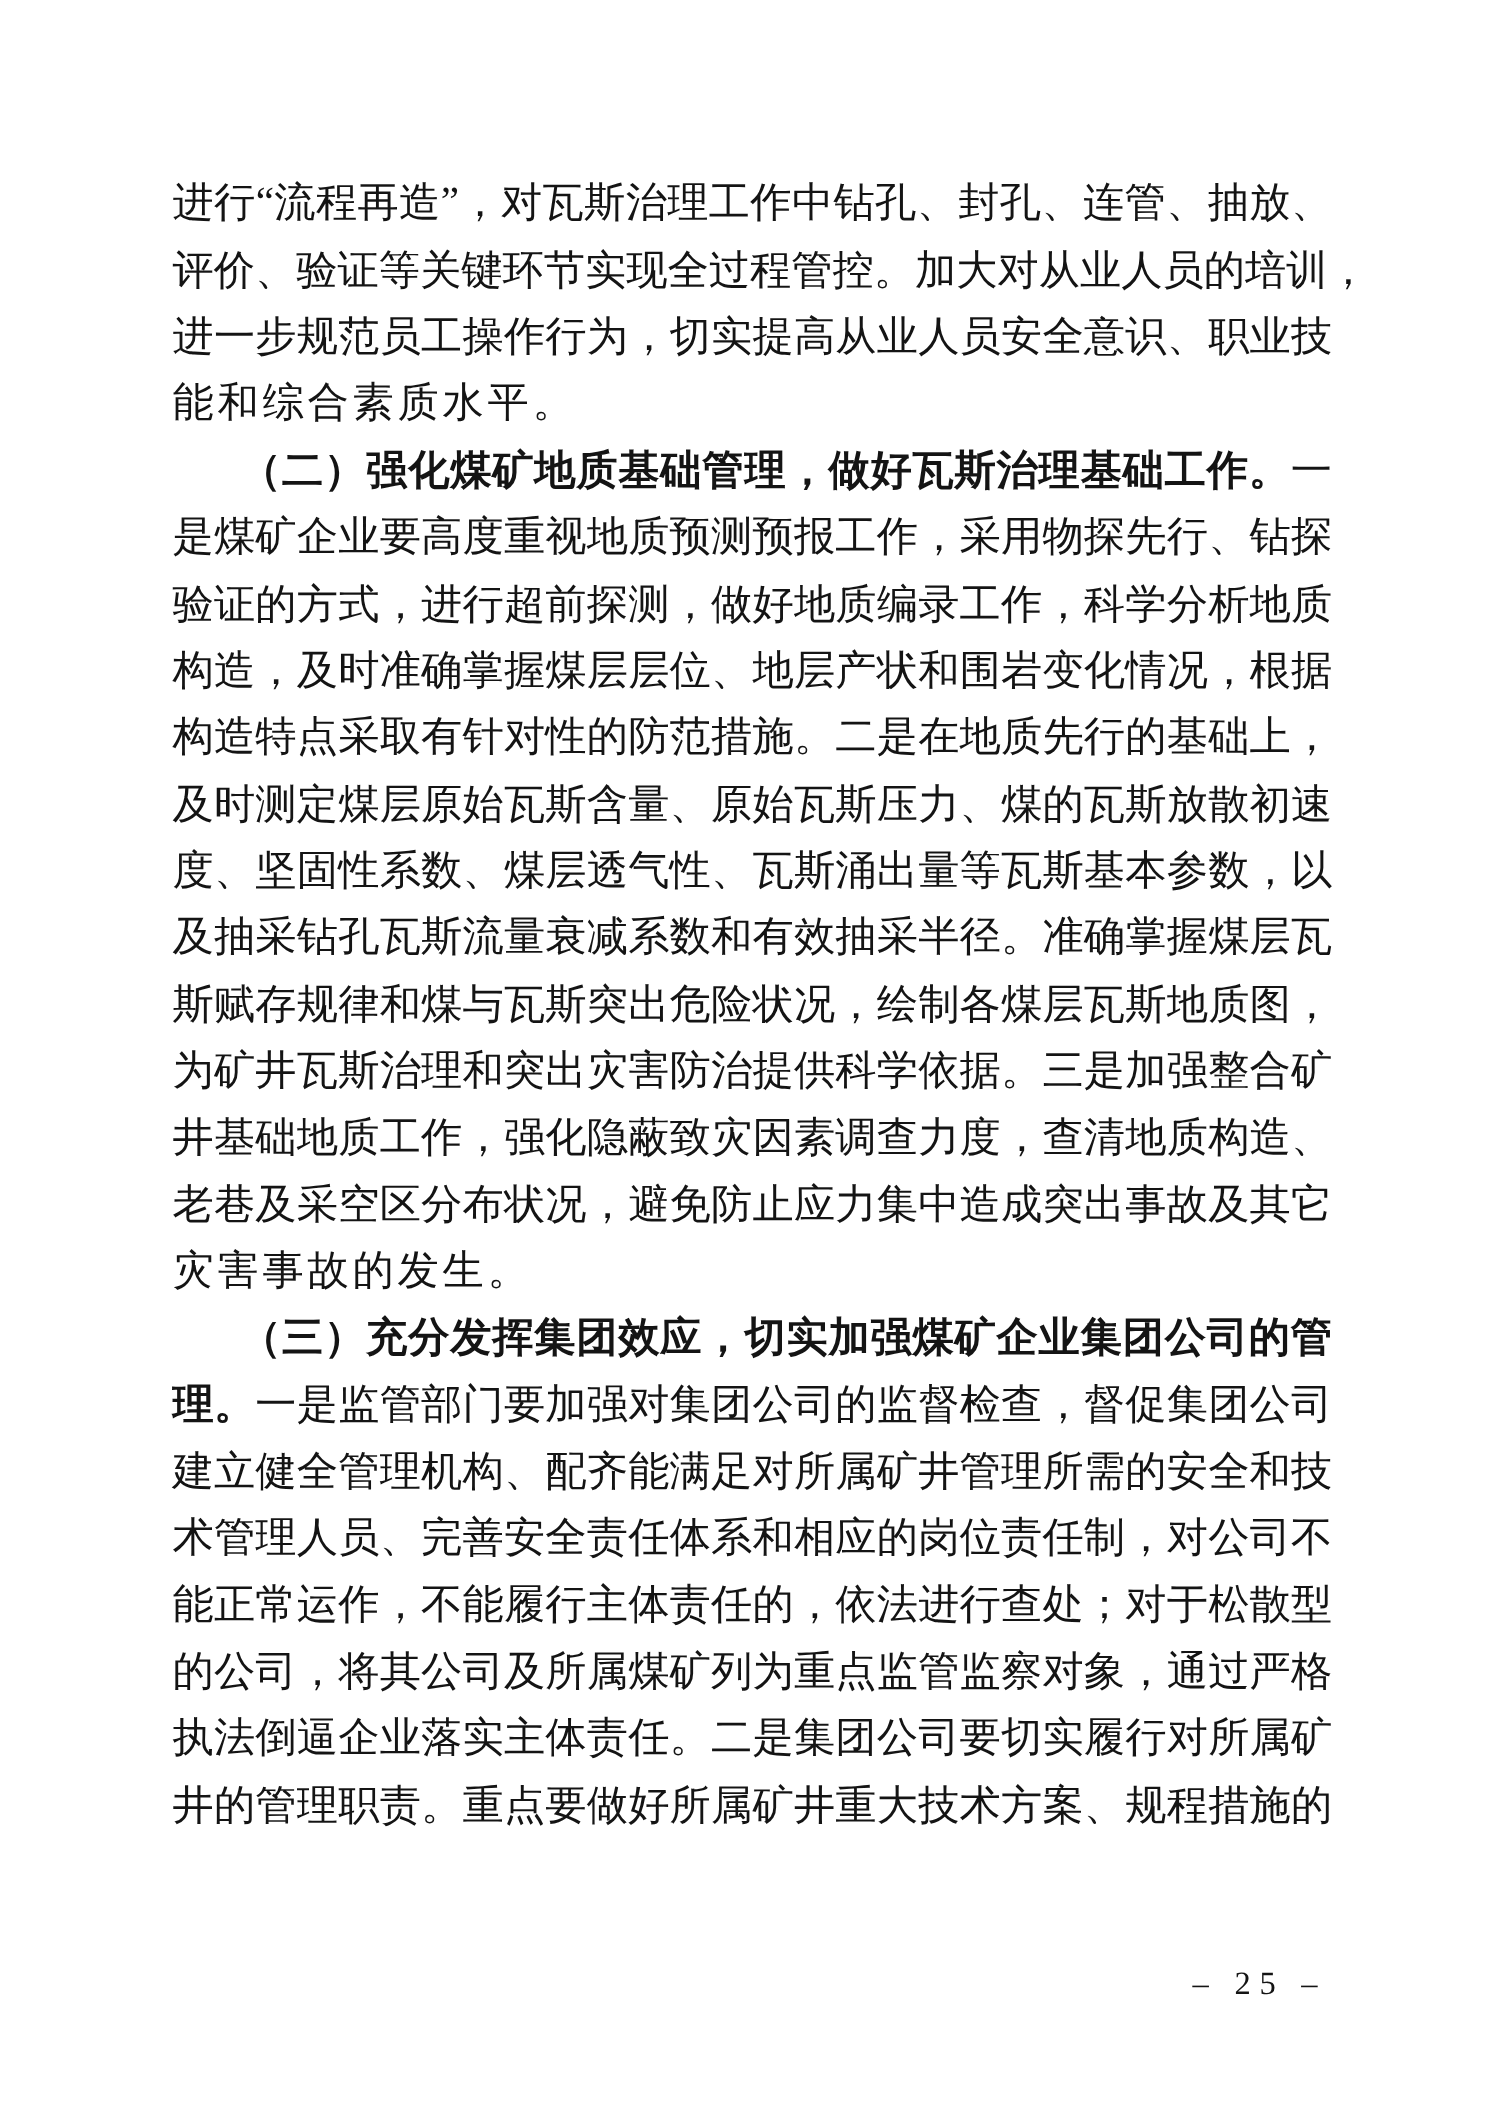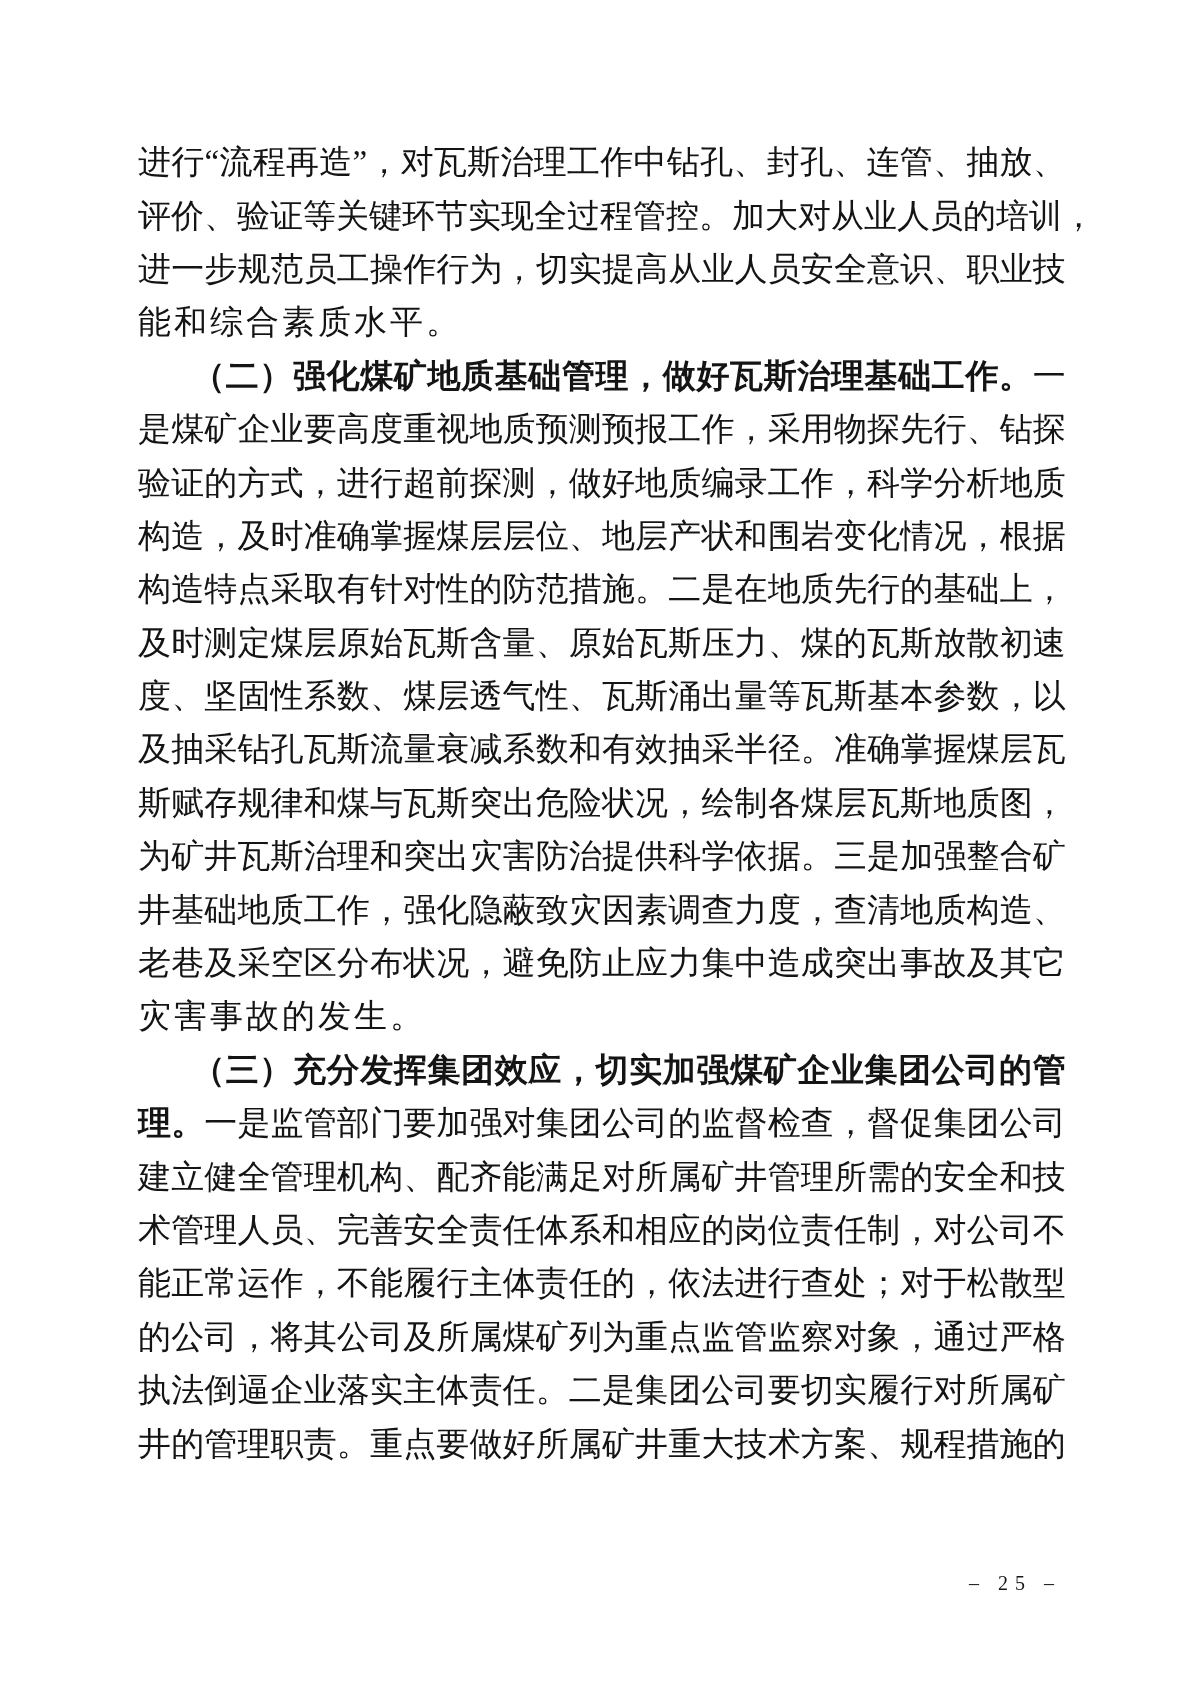--- a/index.html
+++ b/index.html
@@ -39,21 +39,21 @@
   .line.indent {
     padding-left: 54px;
   }
   .line span.b {
     font-weight: bold;
   }
   .page-number {
     position: absolute;
     top: 1572px;
     right: 138px;
-    font-size: 20px;
+    font-size: 26px;
     letter-spacing: 7px;
     color: #141414;
   }
 </style>
 </head>
 <body>
 
 <div class="page">
   <div class="text-block">
       <div class="line"><span>进</span><span>行</span><span>“</span><span>流</span><span>程</span><span>再</span><span>造</span><span>”</span><span>，</span><span>对</span><span>瓦</span><span>斯</span><span>治</span><span>理</span><span>工</span><span>作</span><span>中</span><span>钻</span><span>孔</span><span>、</span><span>封</span><span>孔</span><span>、</span><span>连</span><span>管</span><span>、</span><span>抽</span><span>放</span><span>、</span></div>

